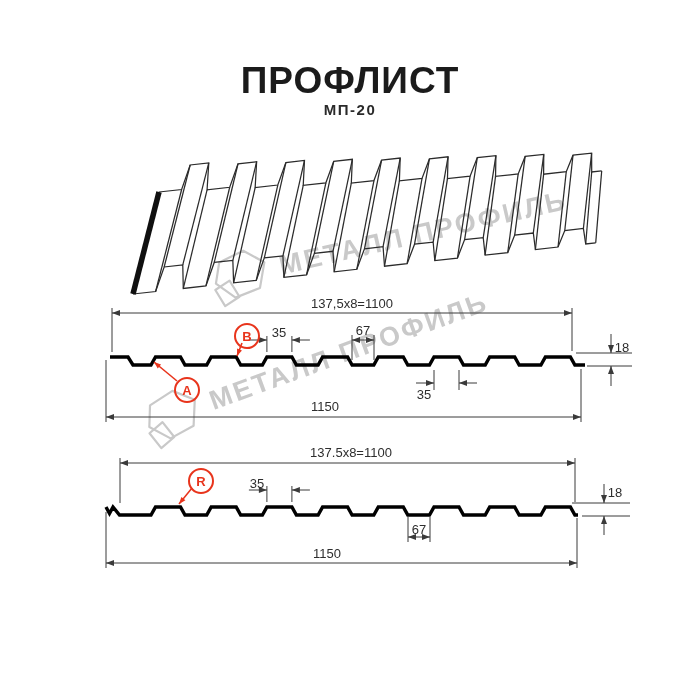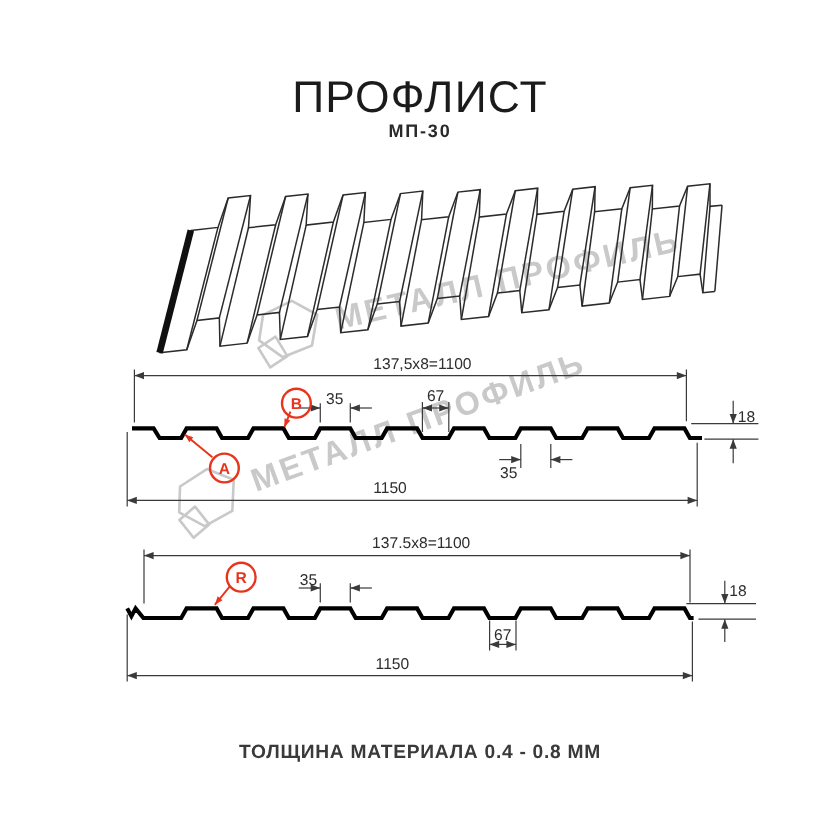--- a/index.html
+++ b/index.html
@@ -1,19 +1,19 @@
 <!DOCTYPE html>
 <html><head>
 <meta charset="utf-8">
 <style>
   html,body{margin:0;padding:0;background:#ffffff;}
   #canvas{position:relative;width:700px;height:700px;background:#ffffff;overflow:hidden;
           font-family:"Liberation Sans", sans-serif;}
   .title{position:absolute;left:350px;top:60px;transform:translateX(-50%);
-         font-size:37px;font-weight:normal;letter-spacing:1px;color:#1b1b1b;white-space:nowrap;z-index:3;}
+         font-size:37px;font-weight:bold;letter-spacing:1px;color:#1b1b1b;white-space:nowrap;z-index:3;}
   .subtitle{position:absolute;left:350px;top:101px;transform:translateX(-50%);
          font-size:15px;font-weight:bold;letter-spacing:1.5px;color:#2a2a2a;white-space:nowrap;z-index:3;}
   .footer{position:absolute;left:350px;top:619px;transform:translateX(-50%);
          font-size:16px;font-weight:bold;letter-spacing:0.6px;color:#3a3a3a;white-space:nowrap;z-index:3;}
   .wm{position:absolute;z-index:1;color:#c9c9c9;white-space:nowrap;}
   .wm .wm-text{position:absolute;left:72px;top:10px;font-size:27px;font-weight:bold;letter-spacing:2.5px;}
   #wm1{left:212px;top:250px;width:420px;height:80px;transform:rotate(-13deg);transform-origin:30px 40px;}
   #wm2{left:146px;top:390px;width:420px;height:80px;transform:rotate(-20deg);transform-origin:30px 40px;}
   .dim{position:absolute;transform:translate(-50%,-50%);font-size:13px;color:#2e2e2e;
        white-space:nowrap;z-index:3;}
@@ -21,21 +21,21 @@
        color:#e8341c;font-size:13px;font-weight:bold;display:flex;align-items:center;justify-content:center;
        z-index:3;background:transparent;}
   #draw{position:absolute;left:0;top:0;z-index:2;}
 </style>
 </head>
 <body>
 
 <div id="canvas">
 
   <div class="title">ПРОФЛИСТ</div>
-  <div class="subtitle">МП-30</div>
+  <div class="subtitle">МП-20</div>
 
   <div id="wm1" class="wm" style="color: rgb(201, 201, 201);">
     <svg width="64" height="58" viewBox="0 0 64 58">
       <polygon points="14,8 40,2 58,18 48,42 22,46 6,28" fill="none" stroke="#c9c9c9" stroke-width="2.2" stroke-linejoin="round"></polygon>
       <polygon points="4,34 20,28 26,46 10,52" fill="none" stroke="#c9c9c9" stroke-width="2.2" stroke-linejoin="round"></polygon>
     </svg>
     <span class="wm-text">МЕТАЛЛ ПРОФИЛЬ</span>
   </div>
   <div id="wm2" class="wm" style="color: rgb(201, 201, 201);">
     <svg width="64" height="58" viewBox="0 0 64 58">
@@ -173,14 +173,13 @@
   <div class="dim" style="left:351px;top:452px">137.5x8=1100</div>
   <div class="dim" style="left:257px;top:483px">35</div>
   <div class="dim" style="left:419px;top:529px">67</div>
   <div class="dim" style="left:615px;top:492px">18</div>
   <div class="dim" style="left:327px;top:553px">1150</div>
 
   <div class="lab" style="left: 174px; top: 377px; color: rgb(232, 52, 28); border-color: rgb(232, 52, 28);">A</div>
   <div class="lab" style="left: 234px; top: 323px; color: rgb(232, 52, 28); border-color: rgb(232, 52, 28);">B</div>
   <div class="lab" style="left: 188px; top: 468px; color: rgb(232, 52, 28); border-color: rgb(232, 52, 28);">R</div>
 
-  <div class="footer">ТОЛЩИНА МАТЕРИАЛА 0.4 - 0.8 ММ</div>
 </div>
 
 </body></html>

